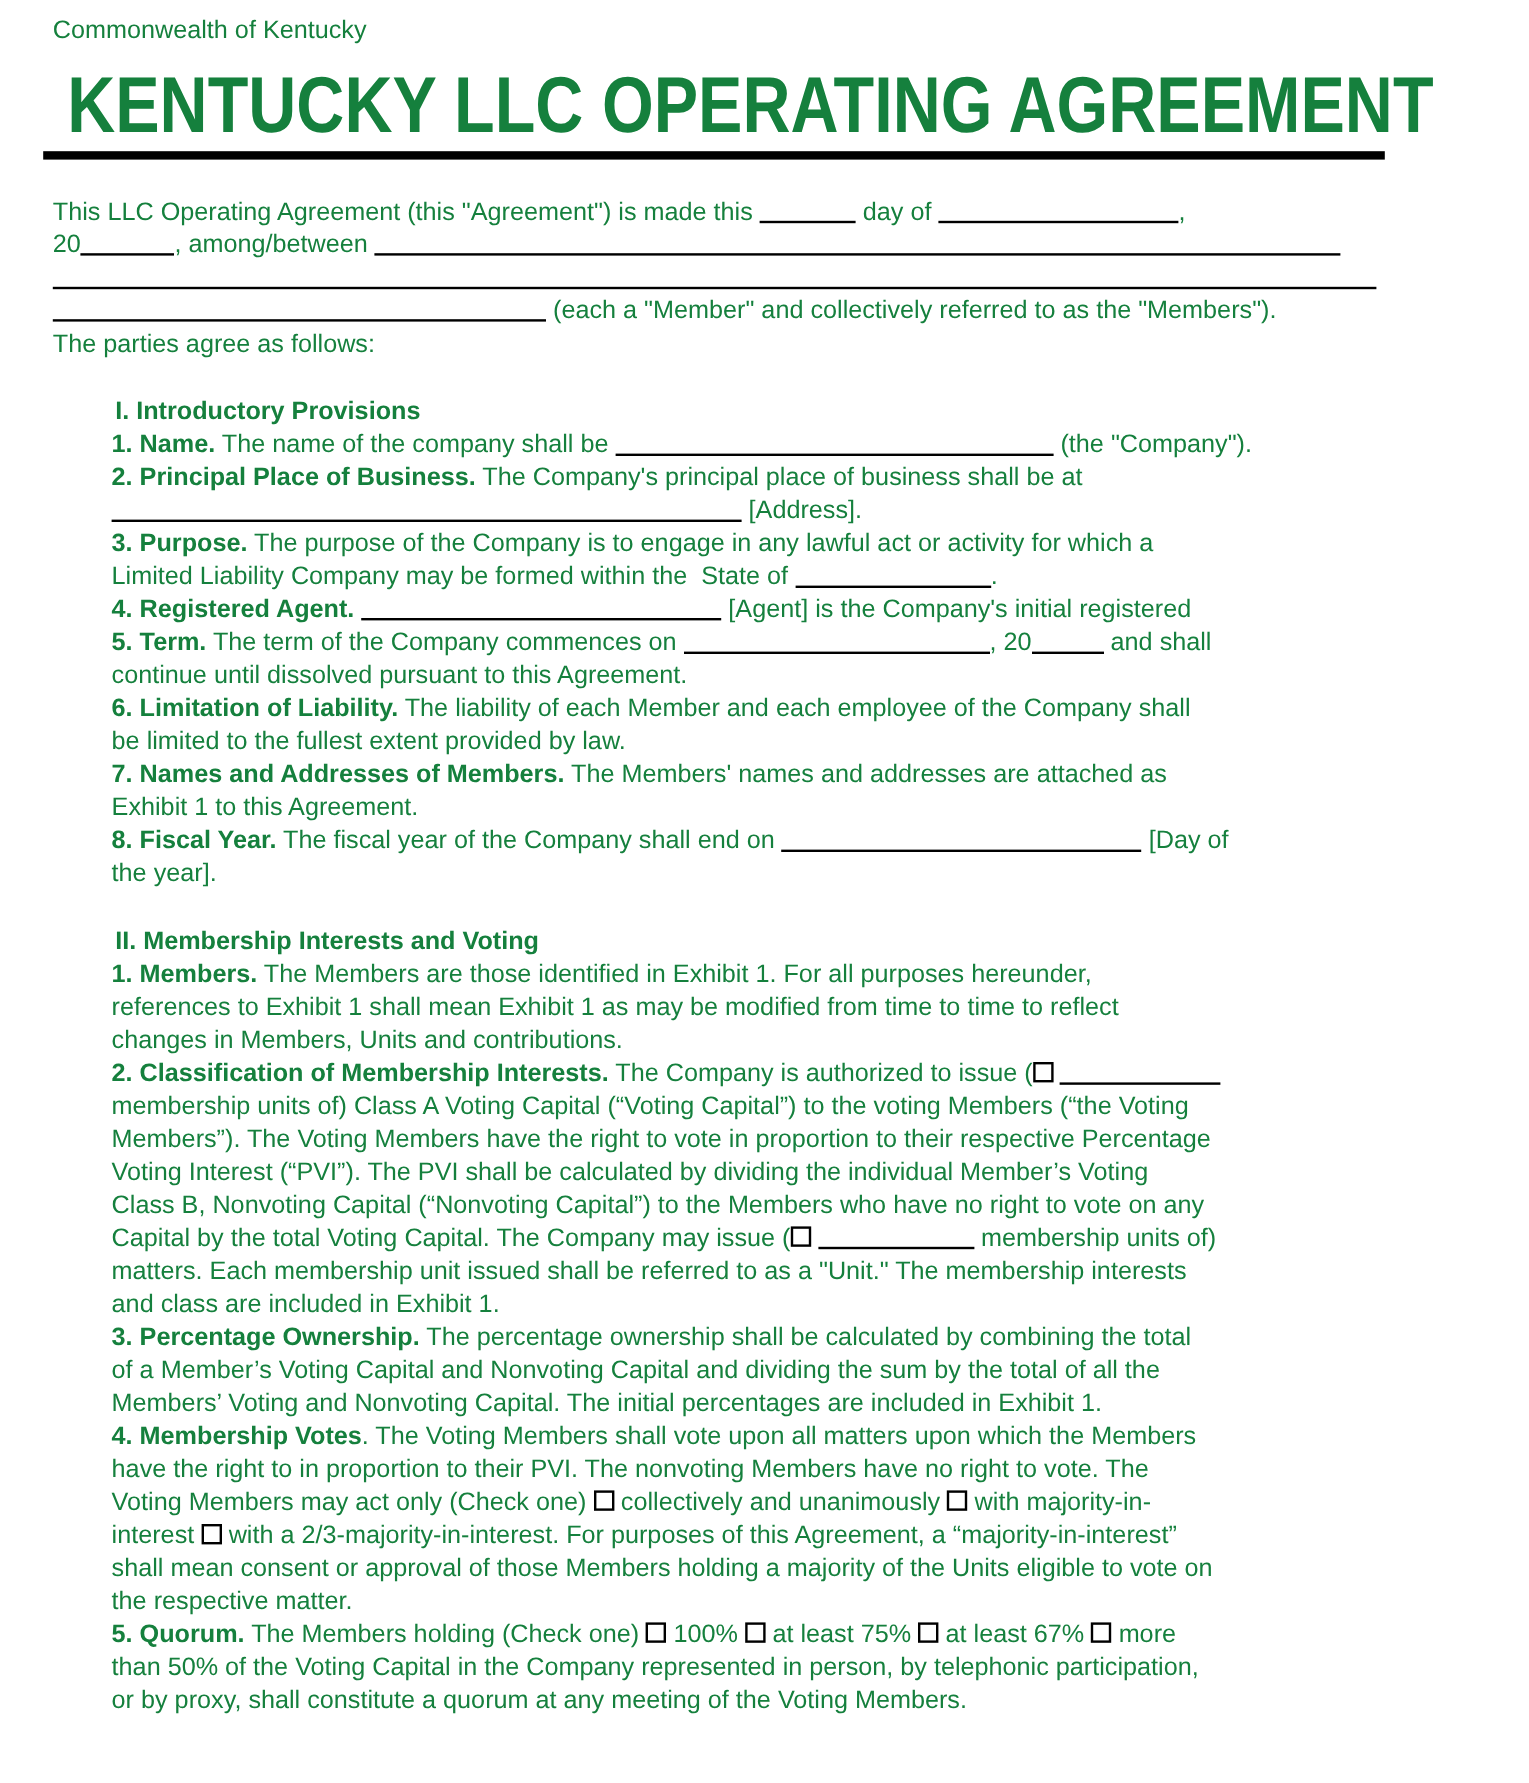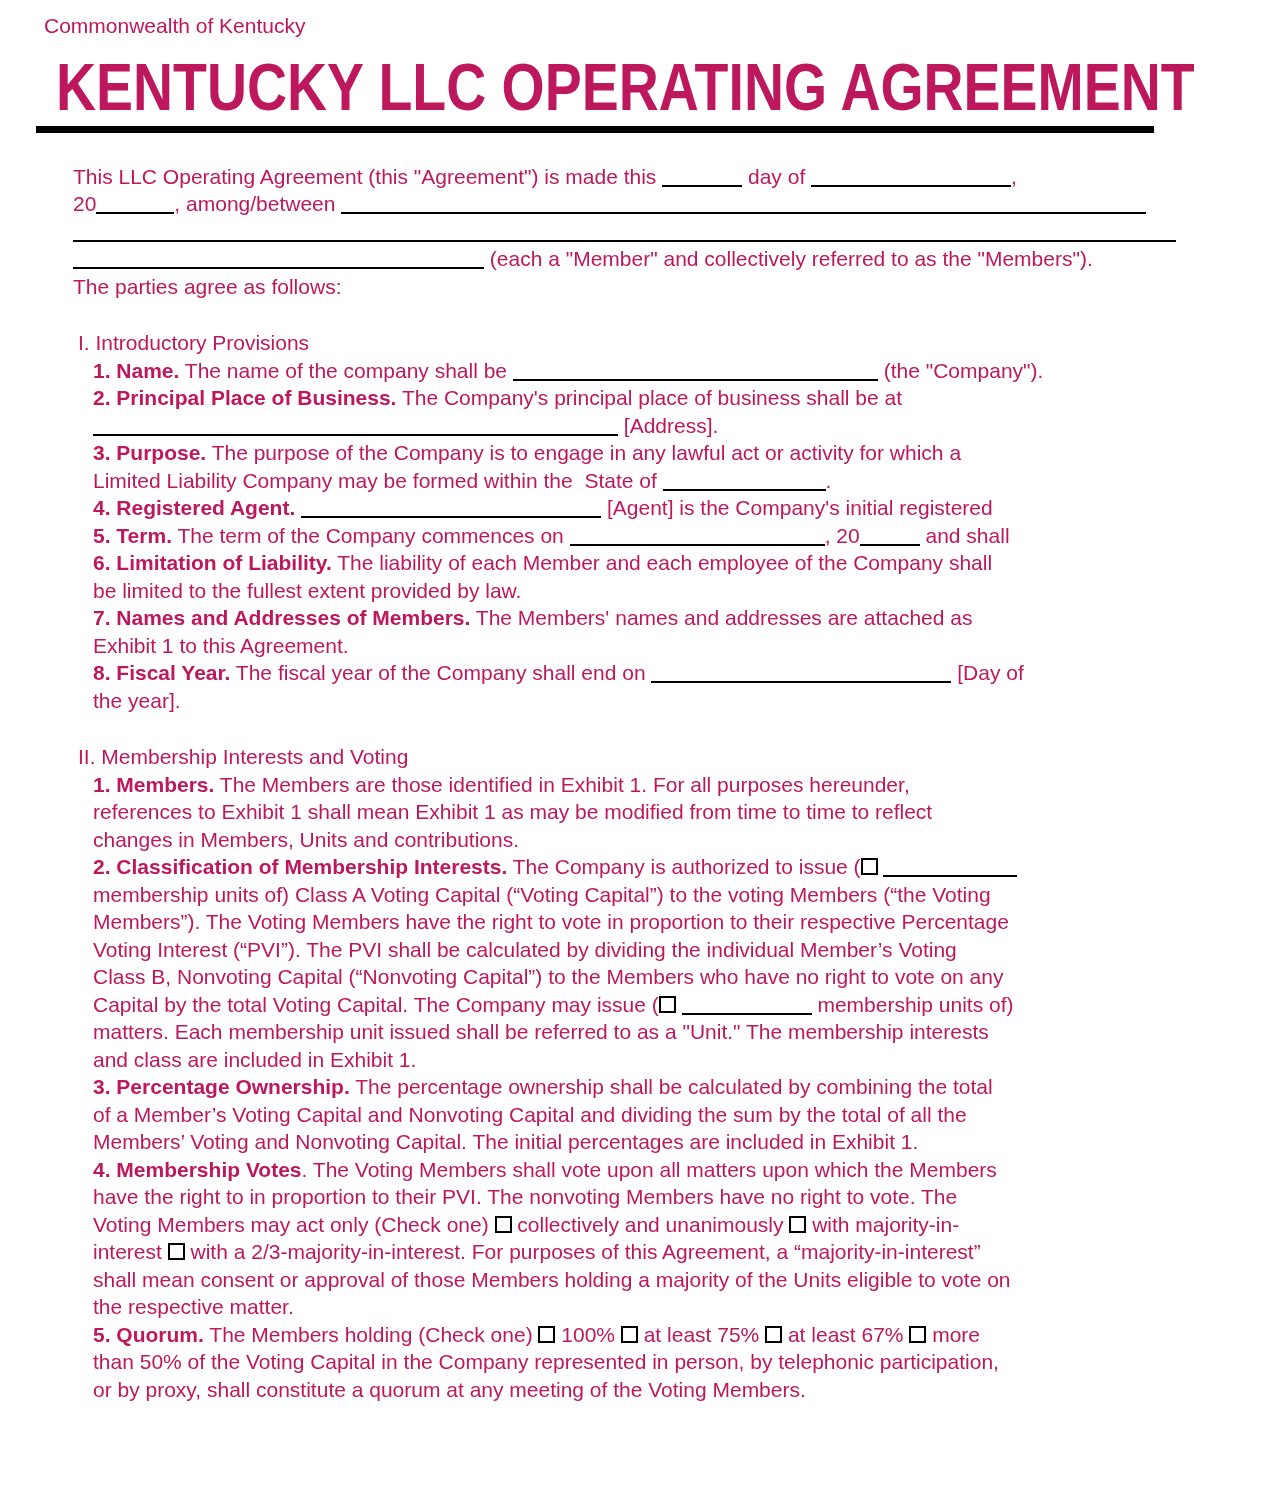--- a/index.html
+++ b/index.html
@@ -1,33 +1,33 @@
 <!DOCTYPE html>
 <html><head>
 <meta charset="utf-8">
 <style>
   html,body{margin:0;padding:0;background:#fff;}
   .doc{
     width:1274px;height:1486px;box-sizing:border-box;
     padding:12px 40px 0 44px;
     font-family:"Liberation Sans","DejaVu Sans",sans-serif;
-    font-size:21px;line-height:27.5px;color:#be185d;
+    font-size:21px;line-height:27.5px;color:#15803d;
     overflow:hidden;background:#fff;
   }
   .region{white-space:pre;}
   h1.title{
     font-size:66px;font-weight:bold;margin:14px 0 0 12px;
     white-space:nowrap;line-height:1;
     transform:scaleX(0.84);transform-origin:0 50%;
   }
   .rule{height:7px;background:#000;width:1118px;margin:6px 0 0 -8px;}
   .intro{margin-top:30px;}
-  .line{white-space:pre;height:27.5px;margin-left:29px;}
+  .line{white-space:pre;height:27.5px;}
   .section{margin-top:29px;}
-  .s-head{font-weight:normal;margin-left:34px;white-space:pre;height:27.5px;}
+  .s-head{font-weight:bold;margin-left:52px;white-space:pre;height:27.5px;}
   .section .line{margin-left:49px;}
   b{font-weight:bold;}
   .u{display:inline-block;border-bottom:2px solid #000;height:0.8em;vertical-align:-3px;}
   .cb{display:inline-block;width:13px;height:13px;border:2px solid #000;vertical-align:-1px;}
 </style>
 </head>
 <body>
 
 <div class="doc">
   <div class="region">Commonwealth of Kentucky</div>
@@ -52,20 +52,21 @@
         </div>
         <div class="item">
           <div class="line"><b>3. Purpose.</b><span> The purpose of the Company is to engage in any lawful act or activity for which a</span></div>
           <div class="line"><span>Limited Liability Company may be formed within the  State of </span><span class="u" style="width: 163px;"></span><span>.</span></div>
         </div>
         <div class="item">
           <div class="line"><b>4. Registered Agent.</b><span> </span><span class="u" style="width: 300px;"></span><span> [Agent] is the Company's initial registered</span></div>
         </div>
         <div class="item">
           <div class="line"><b>5. Term.</b><span> The term of the Company commences on </span><span class="u" style="width: 255px;"></span><span>, 20</span><span class="u" style="width: 60px;"></span><span> and shall</span></div>
+          <div class="line"><span>continue until dissolved pursuant to this Agreement.</span></div>
         </div>
         <div class="item">
           <div class="line"><b>6. Limitation of Liability.</b><span> The liability of each Member and each employee of the Company shall</span></div>
           <div class="line"><span>be limited to the fullest extent provided by law.</span></div>
         </div>
         <div class="item">
           <div class="line"><b>7. Names and Addresses of Members.</b><span> The Members' names and addresses are attached as</span></div>
           <div class="line"><span>Exhibit 1 to this Agreement.</span></div>
         </div>
         <div class="item">

